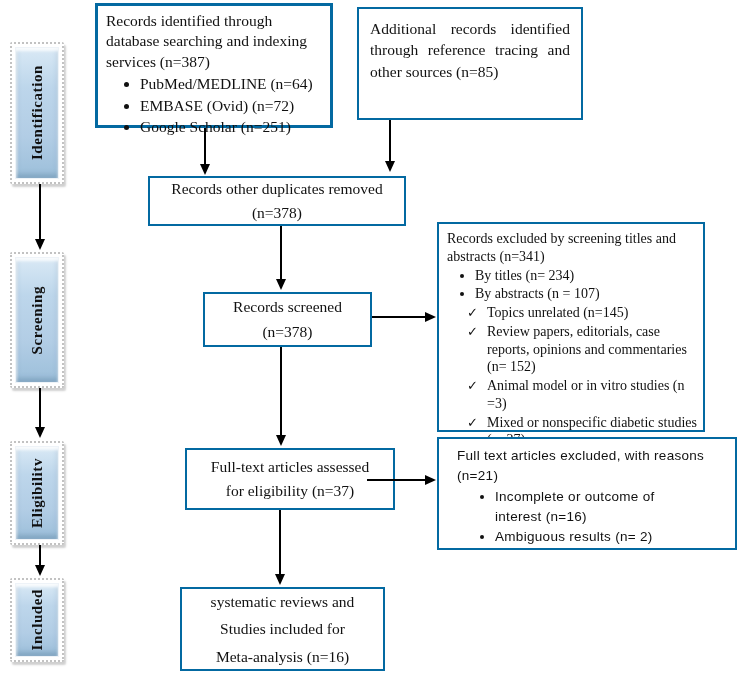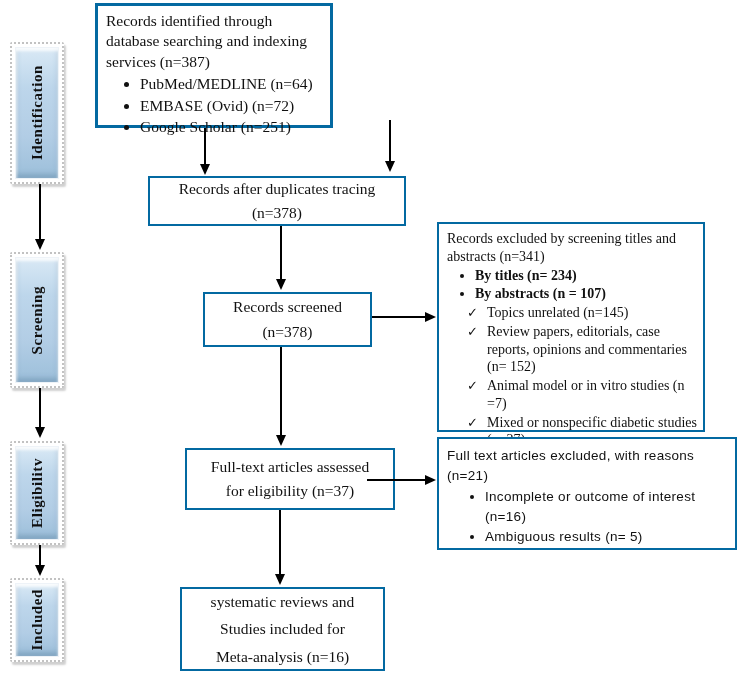--- a/index.html
+++ b/index.html
@@ -13,27 +13,27 @@
   #box-db{left:95px;top:3px;width:238px;height:125px;border-width:3px;
           padding:5px 8px;font-size:15.5px;line-height:1.32;}
   #box-add{left:357px;top:7px;width:226px;height:113px;padding:9px 11px;
            font-size:15.5px;line-height:1.38;text-align:justify;}
   #box-dup{left:148px;top:176px;width:258px;height:50px;}
   #box-scr{left:203px;top:292px;width:169px;height:55px;}
   #box-ft{left:185px;top:448px;width:210px;height:62px;}
   #box-inc{left:180px;top:587px;width:205px;height:84px;line-height:1.75;}
   #box-ex1{left:437px;top:222px;width:268px;height:210px;padding:6px 6px 4px 8px;
            font-size:14px;line-height:1.27;}
-  #box-ex2{left:437px;top:437px;width:300px;height:113px;padding:7px 8px;
+  #box-ex2{left:437px;top:437px;width:300px;height:113px;padding:7px 18px;
            font-family:"Liberation Sans",sans-serif;font-size:13.5px;line-height:1.45;
            letter-spacing:.3px;}
 
   .b-list{margin:2px 0 0 0;padding-left:34px;list-style:disc;}
   .b-list li{margin:1px 0;}
-  #box-ex1 .b-list{padding-left:28px;margin:1px 0 0 0;font-weight:bold;}
+  #box-ex1 .b-list{padding-left:28px;margin:1px 0 0 0;}
   #box-ex2 .b-list{padding-left:26px;}
   #box-ex2 .b-list li{margin:1px 12px;}
   .check-block{margin:1px 0 0 20px;}
   .check-row{display:flex;align-items:flex-start;margin:1px 0;}
   .ck{flex:0 0 auto;width:20px;font-size:13px;line-height:1.35;}
   .ctx{flex:1 1 auto;}
 
   
   .stg{position:absolute;left:10px;width:54px;box-sizing:border-box;background:#fff;
        border:2px dotted #c2c2c2;padding:3px;border-radius:2px;
@@ -105,23 +105,26 @@
 
   <div class="box" id="box-db">
     <div>Records identified through database searching and indexing services (n=387)</div>
     <ul class="b-list">
       <li>PubMed/MEDLINE (n=64)</li>
       <li>EMBASE (Ovid) (n=72)</li>
       <li>Google Scholar (n=251)</li>
     </ul>
   </div>
 
+  <div class="box" id="box-add">
+    <div>Additional records identified through reference tracing and other sources (n=85)</div>
+  </div>
 
   <div class="box center" id="box-dup">
-    <div>Records after duplicates tracing</div>
+    <div>Records other duplicates removed</div>
     <div>(n=378)</div>
   </div>
 
   <div class="box center" id="box-scr">
     <div>Records screened</div>
     <div>(n=378)</div>
   </div>
 
   <div class="box" id="box-ex1">
     <div>Records excluded by screening titles and abstracts (n=341)</div>
@@ -133,21 +136,21 @@
       <div class="check-row">
         <span class="ck">✓</span>
         <span class="ctx">Topics unrelated (n=145)</span>
       </div>
       <div class="check-row">
         <span class="ck">✓</span>
         <span class="ctx">Review papers, editorials, case reports, opinions and commentaries (n= 152)</span>
       </div>
       <div class="check-row">
         <span class="ck">✓</span>
-        <span class="ctx">Animal model or in vitro studies (n =7)</span>
+        <span class="ctx">Animal model or in vitro studies (n =3)</span>
       </div>
       <div class="check-row">
         <span class="ck">✓</span>
         <span class="ctx">Mixed or nonspecific diabetic studies (n=27)</span>
       </div>
       <div class="check-row">
         <span class="ck">✓</span>
         <span class="ctx">One arm (GDM only) (n= 9)</span>
       </div>
     </div>
@@ -155,21 +158,21 @@
 
   <div class="box center" id="box-ft">
     <div>Full-text articles assessed</div>
     <div>for eligibility (n=37)</div>
   </div>
 
   <div class="box" id="box-ex2">
     <div>Full text articles excluded, with reasons (n=21)</div>
     <ul class="b-list">
       <li>Incomplete or outcome of interest (n=16)</li>
-      <li>Ambiguous results (n= 5)</li>
+      <li>Ambiguous results (n= 2)</li>
     </ul>
   </div>
 
   <div class="box center" id="box-inc">
     <div>systematic reviews and</div>
     <div>Studies included for</div>
     <div>Meta-analysis (n=16)</div>
   </div>
 
   <div class="av" id="ar-db"></div>

